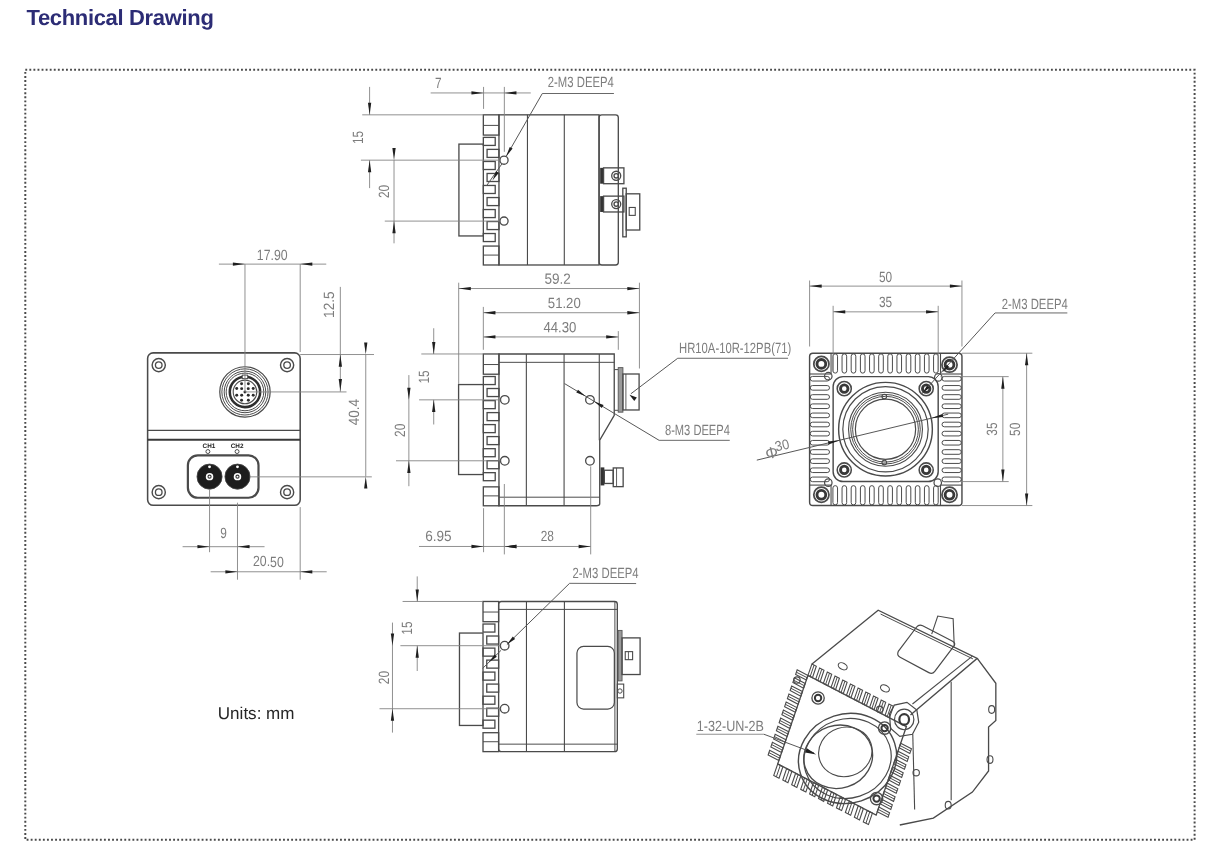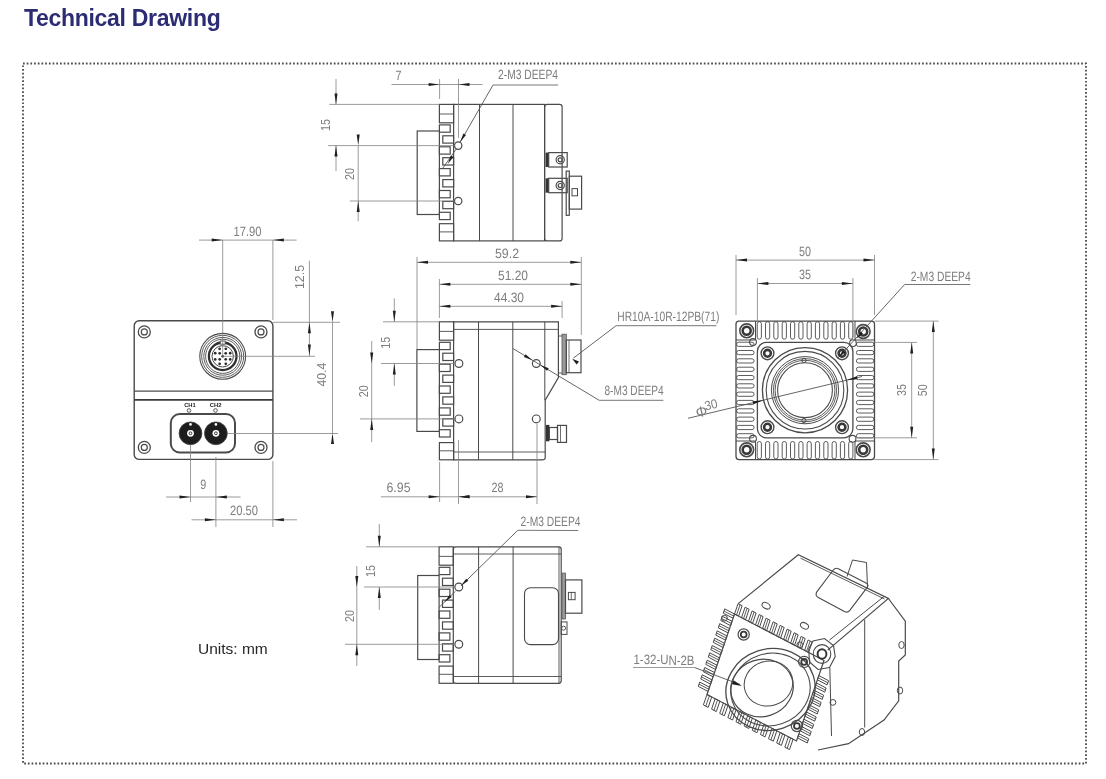--- a/index.html
+++ b/index.html
@@ -1,15 +1,15 @@
 <!DOCTYPE html>
 <html><head><meta charset="utf-8"><style>
 html,body{margin:0;padding:0;background:#fff;width:1106px;height:779px;overflow:hidden}
 svg text{opacity:0.999}
-h1{position:absolute;left:24px;top:7px;margin:0;line-height:1;font-family:"Liberation Sans",sans-serif;font-weight:bold;font-size:23px;color:#2c2c75;letter-spacing:-0.3px}
+h1{position:absolute;left:24px;top:7px;margin:0;line-height:1;font-family:"Liberation Sans",sans-serif;font-weight:bold;font-size:20px;color:#2c2c75;letter-spacing:-0.3px}
 </style></head>
 <body>
 
 <h1>Technical Drawing</h1>
 
 <div style="position:absolute;left:0;top:0">
 <svg width="1106" height="779" viewBox="0 0 1106 779">
 
 <rect x="23" y="63.5" width="1063" height="700" fill="none" stroke="#4a4a4a" stroke-width="1.8" stroke-dasharray="1.7,2.0"></rect>
 

